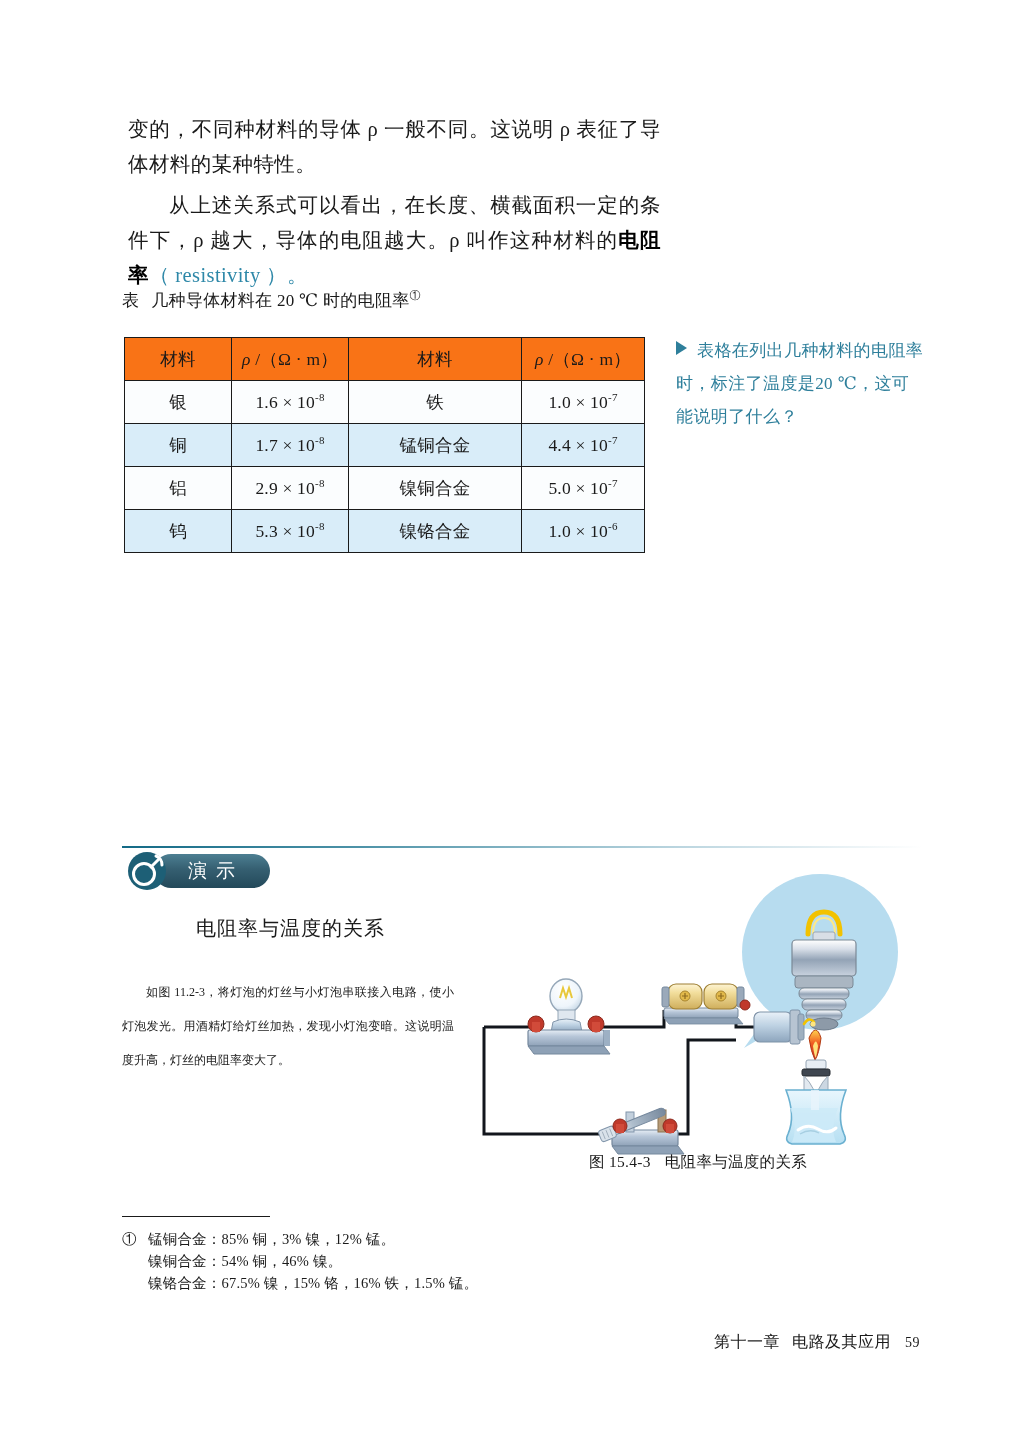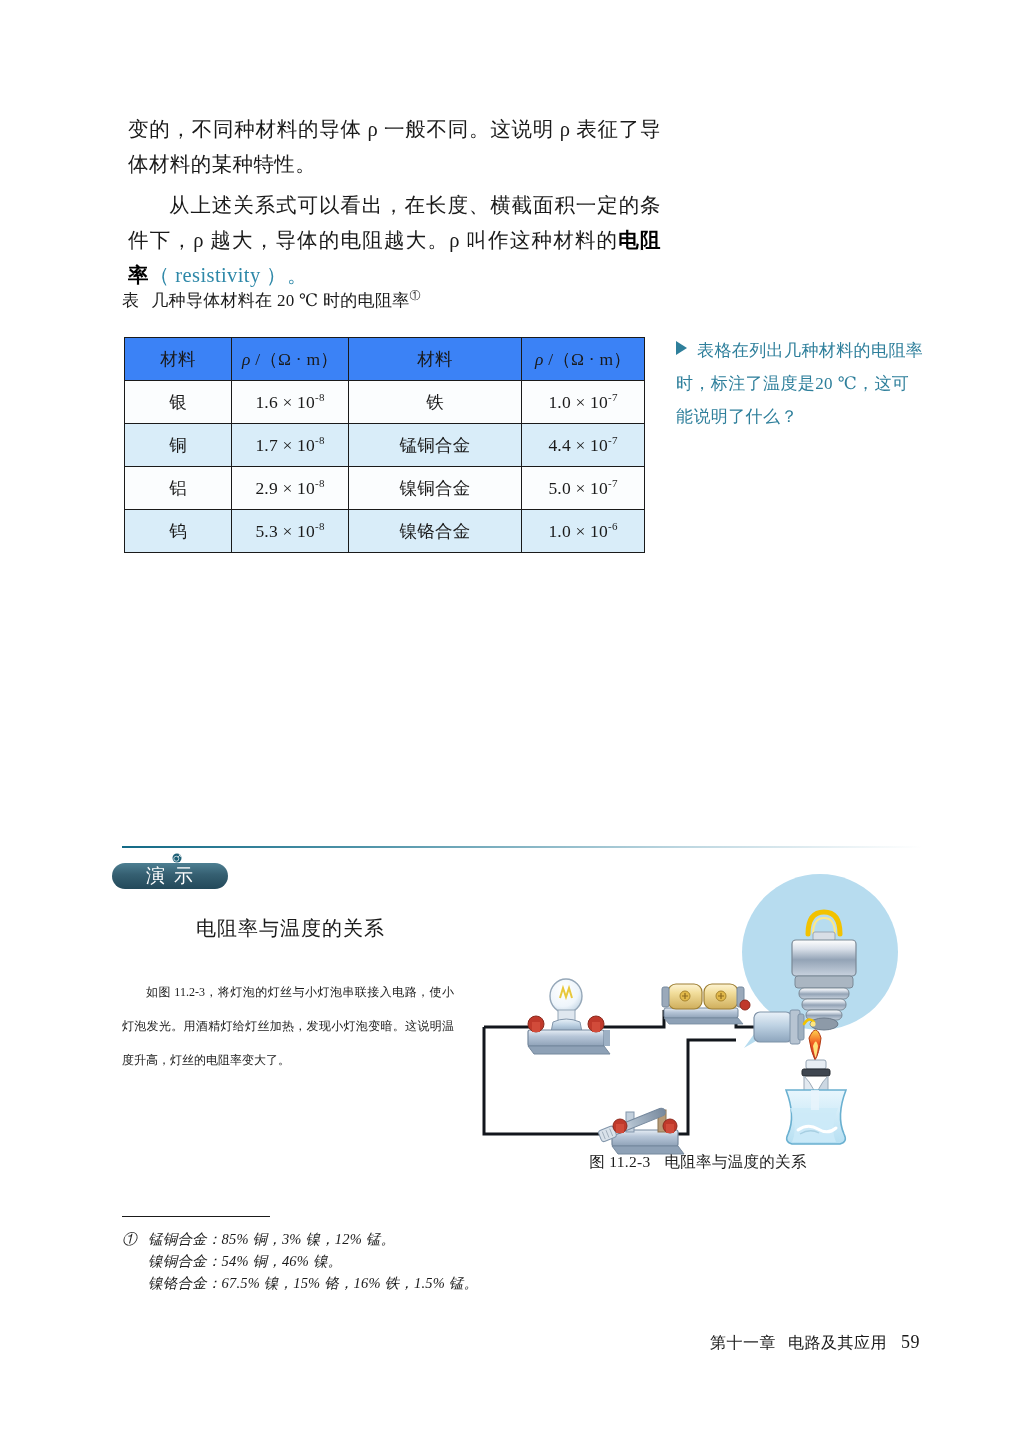--- a/index.html
+++ b/index.html
@@ -70,21 +70,21 @@
     height: 40px;
     text-align: center;
     vertical-align: middle;
     font-size: 17.5px;
     letter-spacing: 0.2px;
   }
   table.res-table col.c1 { width: 107px; }
   table.res-table col.c2 { width: 117px; }
   table.res-table col.c3 { width: 173px; }
   table.res-table col.c4 { width: 123px; }
-  tr.hdr td { background: #3b82f6; }
+  tr.hdr td { background: #f97316; }
   tr.odd td  { background: #fbfdfe; }
   tr.even td { background: #d9edf9; }
   .num { font-family: Liberation Serif, serif; }
   .num sup { font-size: 11px; }
 
   
   .margin-note {
     position: absolute;
     left: 676px;
     top: 334px;
@@ -113,21 +113,20 @@
     height: 2px;
     background: linear-gradient(to right, #136a86 0%, #4e93a8 30%, #bcd6e0 70%, #ffffff 100%);
   }
   .demo-badge {
     position: absolute;
     left: 126px;
     top: 853px;
     height: 36px;
     display: flex;
     align-items: center;
-    flex-direction: column;
   }
   .demo-icon {
     width: 42px; height: 42px;
     position: relative;
     z-index: 2;
   }
   .demo-pill {
     margin-left: -14px;
     height: 34px;
     padding: 0 26px 0 34px;
@@ -193,37 +192,37 @@
     top: 1228px;
     width: 470px;
     font-size: 14.5px;
     line-height: 22px;
     letter-spacing: 0.2px;
   }
   .footnote .fn-marker {
     display: inline-block;
     width: 26px;
   }
-  .footnote .fn-line { white-space: nowrap; font-style: italic; }
+  .footnote .fn-line { white-space: nowrap; }
   .footnote .fn-line.cont { padding-left: 26px; }
 
   
   .footer {
     position: absolute;
     left: 0;
     top: 1332px;
     width: 920px;
     text-align: right;
     font-size: 16px;
     letter-spacing: 0.5px;
   }
   .footer .f-gap { display: inline-block; width: 12px; }
   .footer .f-page {
     font-family: "Liberation Serif", serif;
-    font-size: 18px;
+    font-size: 14px;
     margin-left: 14px;
   }
 </style>
 </head>
 <body>
 
 <div class="page">
 
   <div class="body-col" style="top:106px;">
     <p class="para">变的，不同种材料的导体 ρ 一般不同。这说明 ρ 表征了导体材料的某种特性。</p>
@@ -431,21 +430,21 @@
         </g>
         <ellipse cx="152" cy="254" rx="7" ry="7" fill="#c0392b" stroke="#8c2a1e" stroke-width="1"></ellipse>
         <rect x="148" y="252" width="8" height="9" fill="#d14b3a"></rect>
         <ellipse cx="202" cy="254" rx="7" ry="7" fill="#c0392b" stroke="#8c2a1e" stroke-width="1"></ellipse>
         <rect x="198" y="252" width="8" height="9" fill="#d14b3a"></rect>
       </g>
     </svg>
   </div>
 
   <div class="fig-caption">
-    <span>图 11.2-3</span><span class="gap"></span><span>电阻率与温度的关系</span>
+    <span>图 15.4-3</span><span class="gap"></span><span>电阻率与温度的关系</span>
   </div>
 
   <div class="footnote-rule"></div>
   <div class="footnote">
     <div class="fn-line"><span class="fn-marker">①</span><span>锰铜合金：85% 铜，3% 镍，12% 锰。</span></div>
     <div class="fn-line cont"><span>镍铜合金：54% 铜，46% 镍。</span></div>
     <div class="fn-line cont"><span>镍铬合金：67.5% 镍，15% 铬，16% 铁，1.5% 锰。</span></div>
   </div>
 
   <div class="footer">

